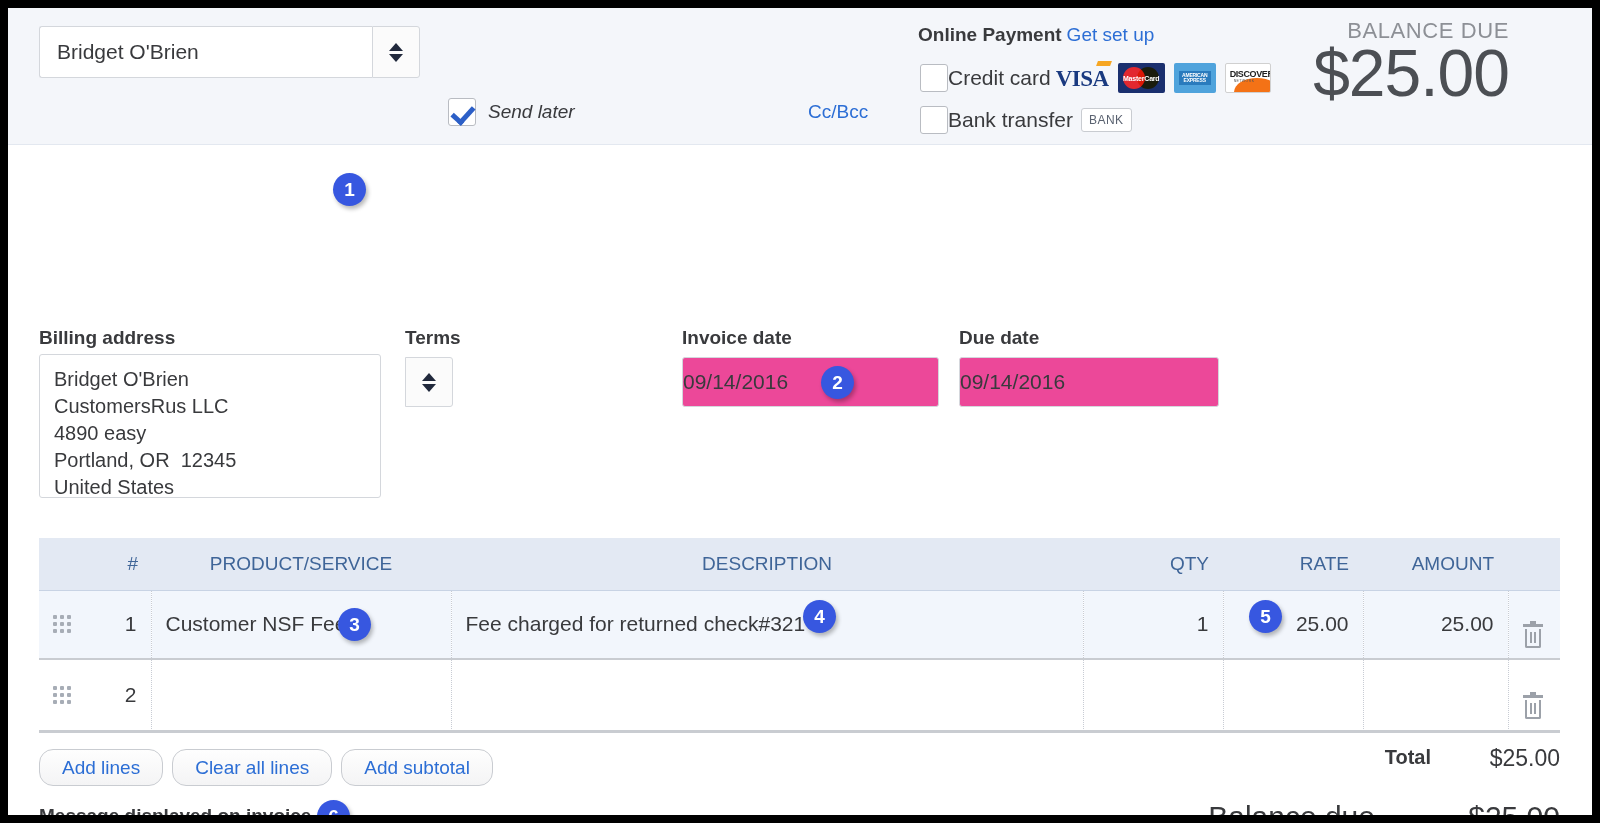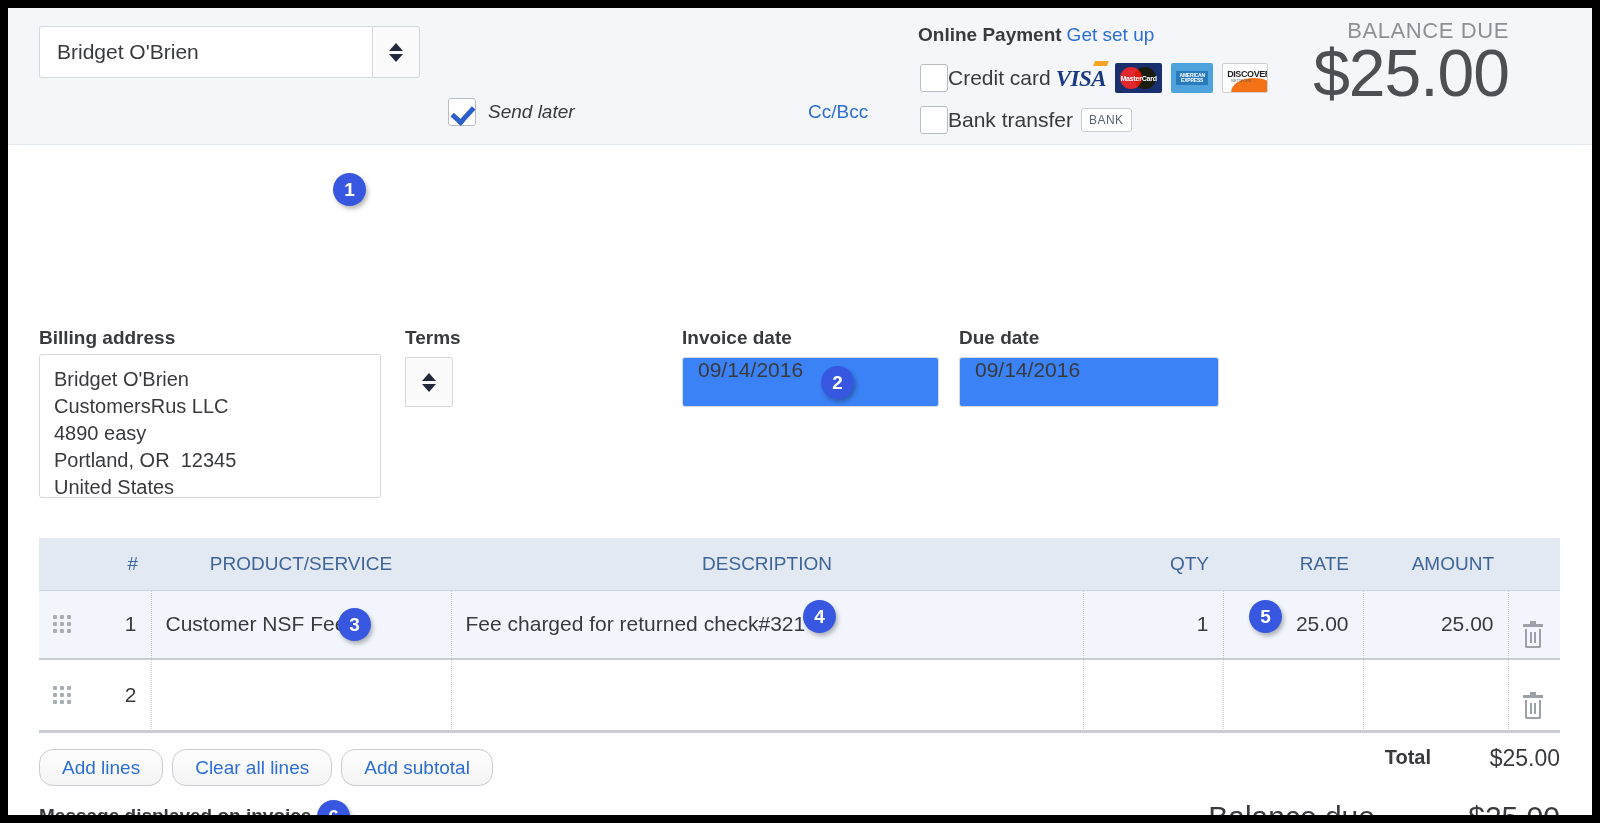--- a/index.html
+++ b/index.html
@@ -114,21 +114,21 @@
     display: flex; align-items: center; 
   }
   .pay-row.cc { left: 912px; top: 55px; }
   .pay-row.bt { left: 912px; top: 98px; }
   .pay-label { font-size: 21px; color: #393a3d; }
 
   
   .cards { display: flex; align-items: center; gap: 9px; margin-left: 5px; }
   .visa {
     font-family: "Liberation Serif", serif;
-    font-style: italic; font-weight: bold;
+    font-weight: bold;
     font-size: 23px; color: #1a3a80;
     letter-spacing: -0.5px;
     position: relative; top: 1px;
   }
   .visa .swoosh {
     position: absolute; right: -2px; top: -5px;
     width: 14px; height: 5px; background: #f6a623;
     transform: skewX(-20deg);
   }
   .mc {
@@ -231,25 +231,25 @@
   }
 
   .terms-select {
     position: absolute; left: 397px; top: 212px;
     width: 257px; height: 50px;
     display: flex;
   }
   .dates-field {
     position: absolute;
     height: 50px;
-    background: #3b82f6;
+    background: #ec4899;
     border: 1px solid #d4d7dc;
     border-radius: 3px;
-    display: flex; align-items: flex-start;
-    padding-left: 15px;
+    display: flex; align-items: center;
+    padding-left: 0;
     font-size: 21px; color: #393a3d;
   }
   #invoice-date { left: 674px; top: 212px; width: 257px; }
   #due-date    { left: 951px; top: 212px; width: 260px; }
 
   
   .lines-table {
     position: absolute; left: 31px; top: 393px;
     width: 1521px;
     border-collapse: collapse;

